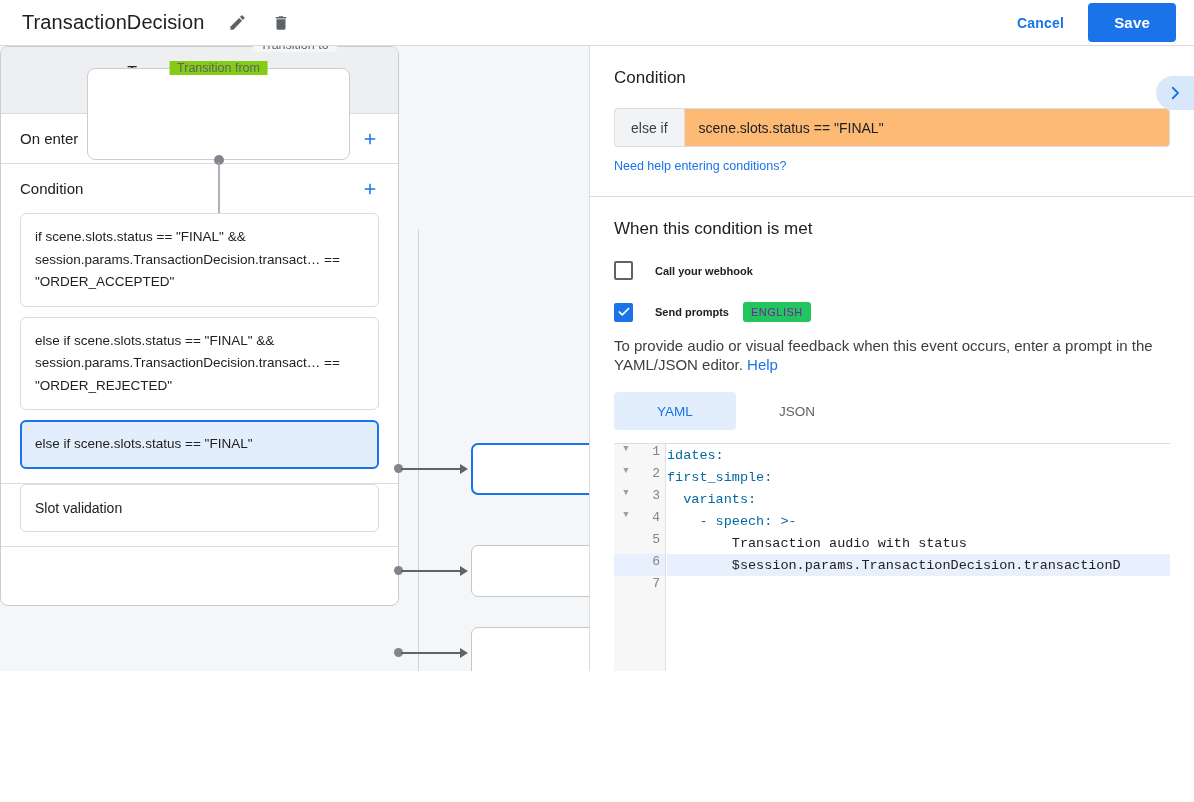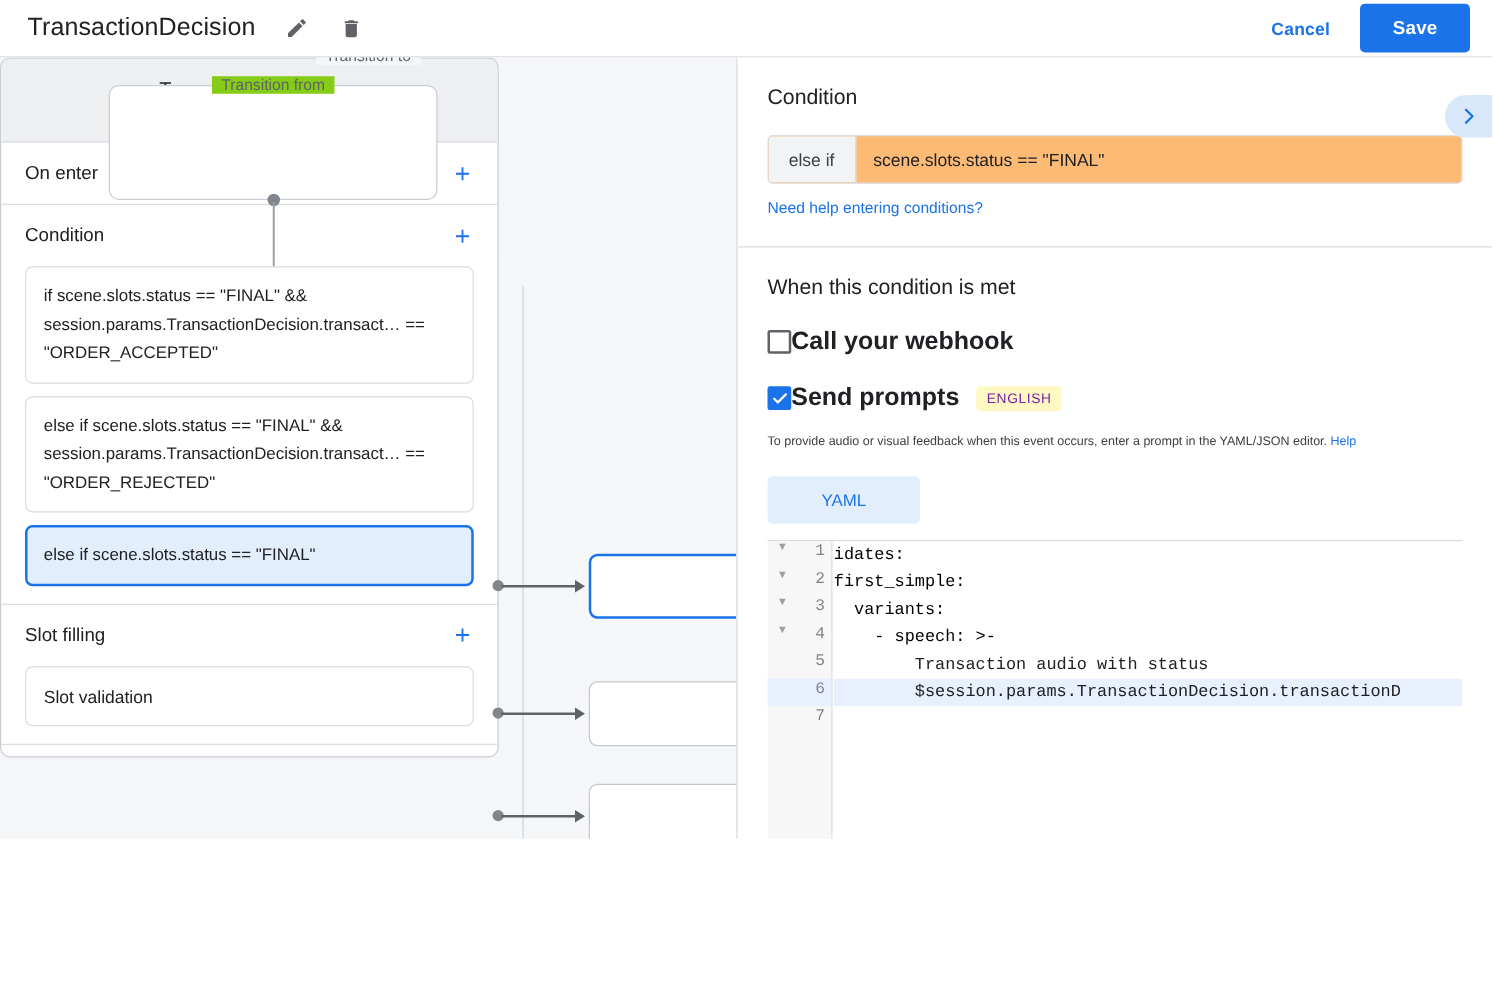--- a/index.html
+++ b/index.html
@@ -278,36 +278,37 @@
     background: #ffffff;
     cursor: pointer;
     flex: 0 0 auto;
   }
   .cbox.checked {
     background: #1a73e8;
     border-color: #1a73e8;
     display: flex; align-items: center; justify-content: center;
   }
   .checkrow .lbl {
-    font-size: 20px;
+    margin-left: 22px;
+    font-size: 11px;
     font-weight: bold;
     color: #202124;
     cursor: pointer;
   }
   .badge {
     margin-left: 14px;
-    background: #fef9c3;
+    background: #22c55e;
     color: #7b1fa2;
     font-size: 11px;
     letter-spacing: .5px;
     padding: 4px 8px;
     border-radius: 3px;
   }
   .desc {
-    font-size: 10px;
+    font-size: 15px;
     color: #3c4043;
     line-height: 19px;
     margin: -8px 0 0 0;
     max-width: 556px;
   }
   .desc a { color: #1a73e8; text-decoration: none; cursor: pointer; }
 
   .tabs { display: flex; margin-top: 18px; }
   .tab {
     width: 122px; height: 38px;
@@ -353,21 +354,21 @@
     position: absolute; left: 18px; width: 28px;
     text-align: right;
     color: #858585;
     font-family: "Liberation Mono", monospace;
     font-size: 13px;
   }
   .gline {
     height: 22px; position: relative;
   }
   .gline.hl { background: #e8f0fe; }
-  .tok-key { color: #000000; }
+  .tok-key { color: #0369a1; }
   .tok-plain { color: #202124; }
 </style>
 </head>
 <body>
 
 <div id="app">
 
   <div class="topbar">
     <div class="topbar-title">TransactionDecision</div>
 
@@ -430,28 +431,20 @@
           </div>
         </div>
         <div class="section-body">
           <div class="cond-card">if scene.slots.status == "FINAL" &amp;&amp; session.params.TransactionDecision.transact… == "ORDER_ACCEPTED"</div>
           <div class="cond-card">else if scene.slots.status == "FINAL" &amp;&amp; session.params.TransactionDecision.transact… == "ORDER_REJECTED"</div>
           <div class="cond-card selected">else if scene.slots.status == "FINAL"</div>
         </div>
       </div>
 
       <div class="section">
-        <div class="section-head">
-          <div class="title">Slot filling</div>
-          <div class="plus">
-            <svg width="18" height="18" viewBox="0 0 24 24" fill="#1a73e8">
-                <path d="M19 13h-6v6h-2v-6H5v-2h6V5h2v6h6v2z"></path>
-              </svg>
-          </div>
-        </div>
         <div class="section-body">
           <div class="slot-card">Slot validation</div>
         </div>
       </div>
 
       <span class="legend">Transition to</span>
     </div>
 
     <div class="edge-dot" style="left:394px; top:418px;"></div>
     <div class="edge-line" style="left:401px; top:422px; width:62px;"></div>
@@ -505,20 +498,21 @@
           </svg>
         </div>
         <div class="lbl">Send prompts</div>
         <div class="badge">ENGLISH</div>
       </div>
 
       <p class="desc"><span>To provide audio or visual feedback when this event occurs, enter a prompt in the YAML/JSON editor.</span> <a>Help</a></p>
 
       <div class="tabs">
         <div class="tab active">YAML</div>
+        <div class="tab">JSON</div>
       </div>
 
       <div class="editor">
         <div class="gutter" id="gutter">
             <div class="gline">
               <span class="fold">▼</span>
               <span class="lnum">1</span>
             </div>
             <div class="gline">
               <span class="fold">▼</span>

